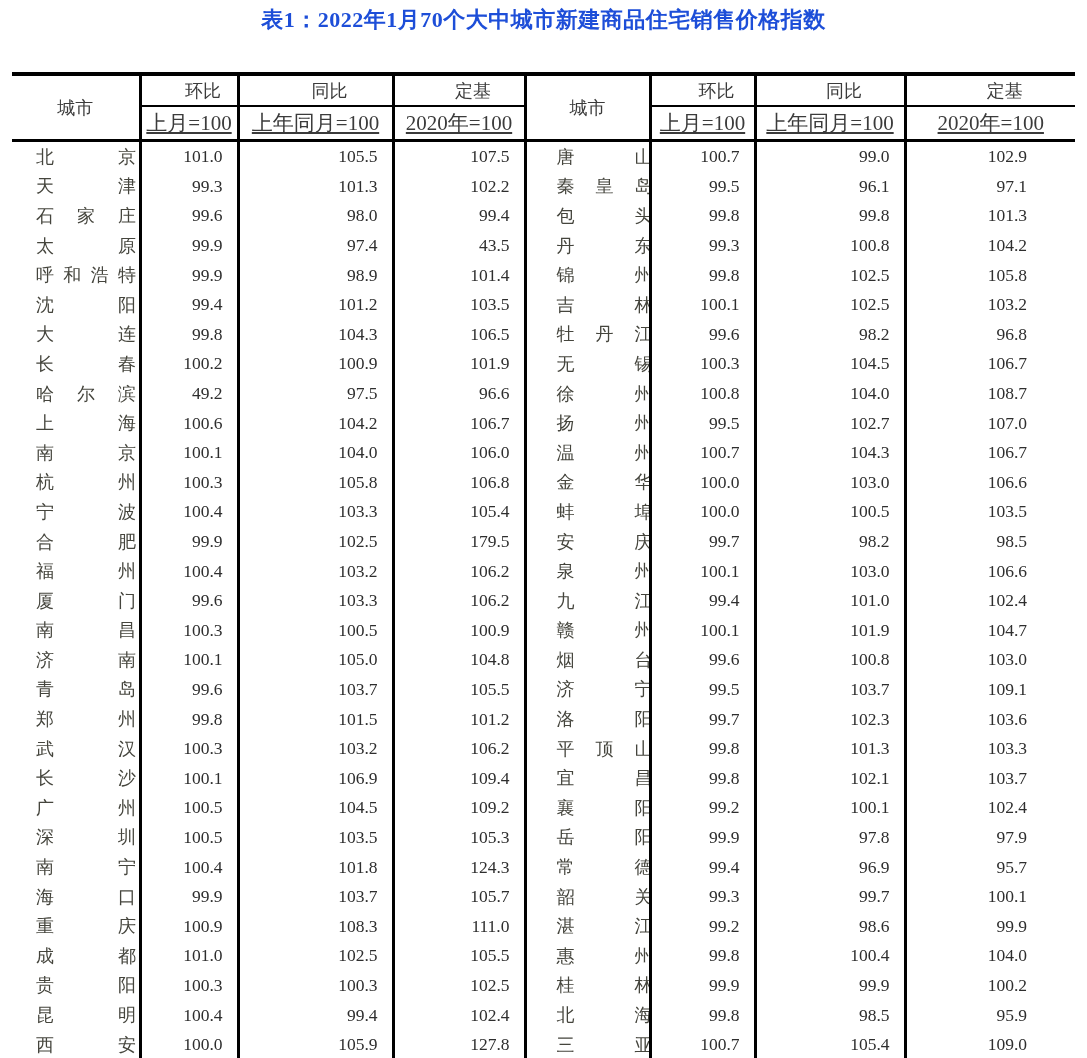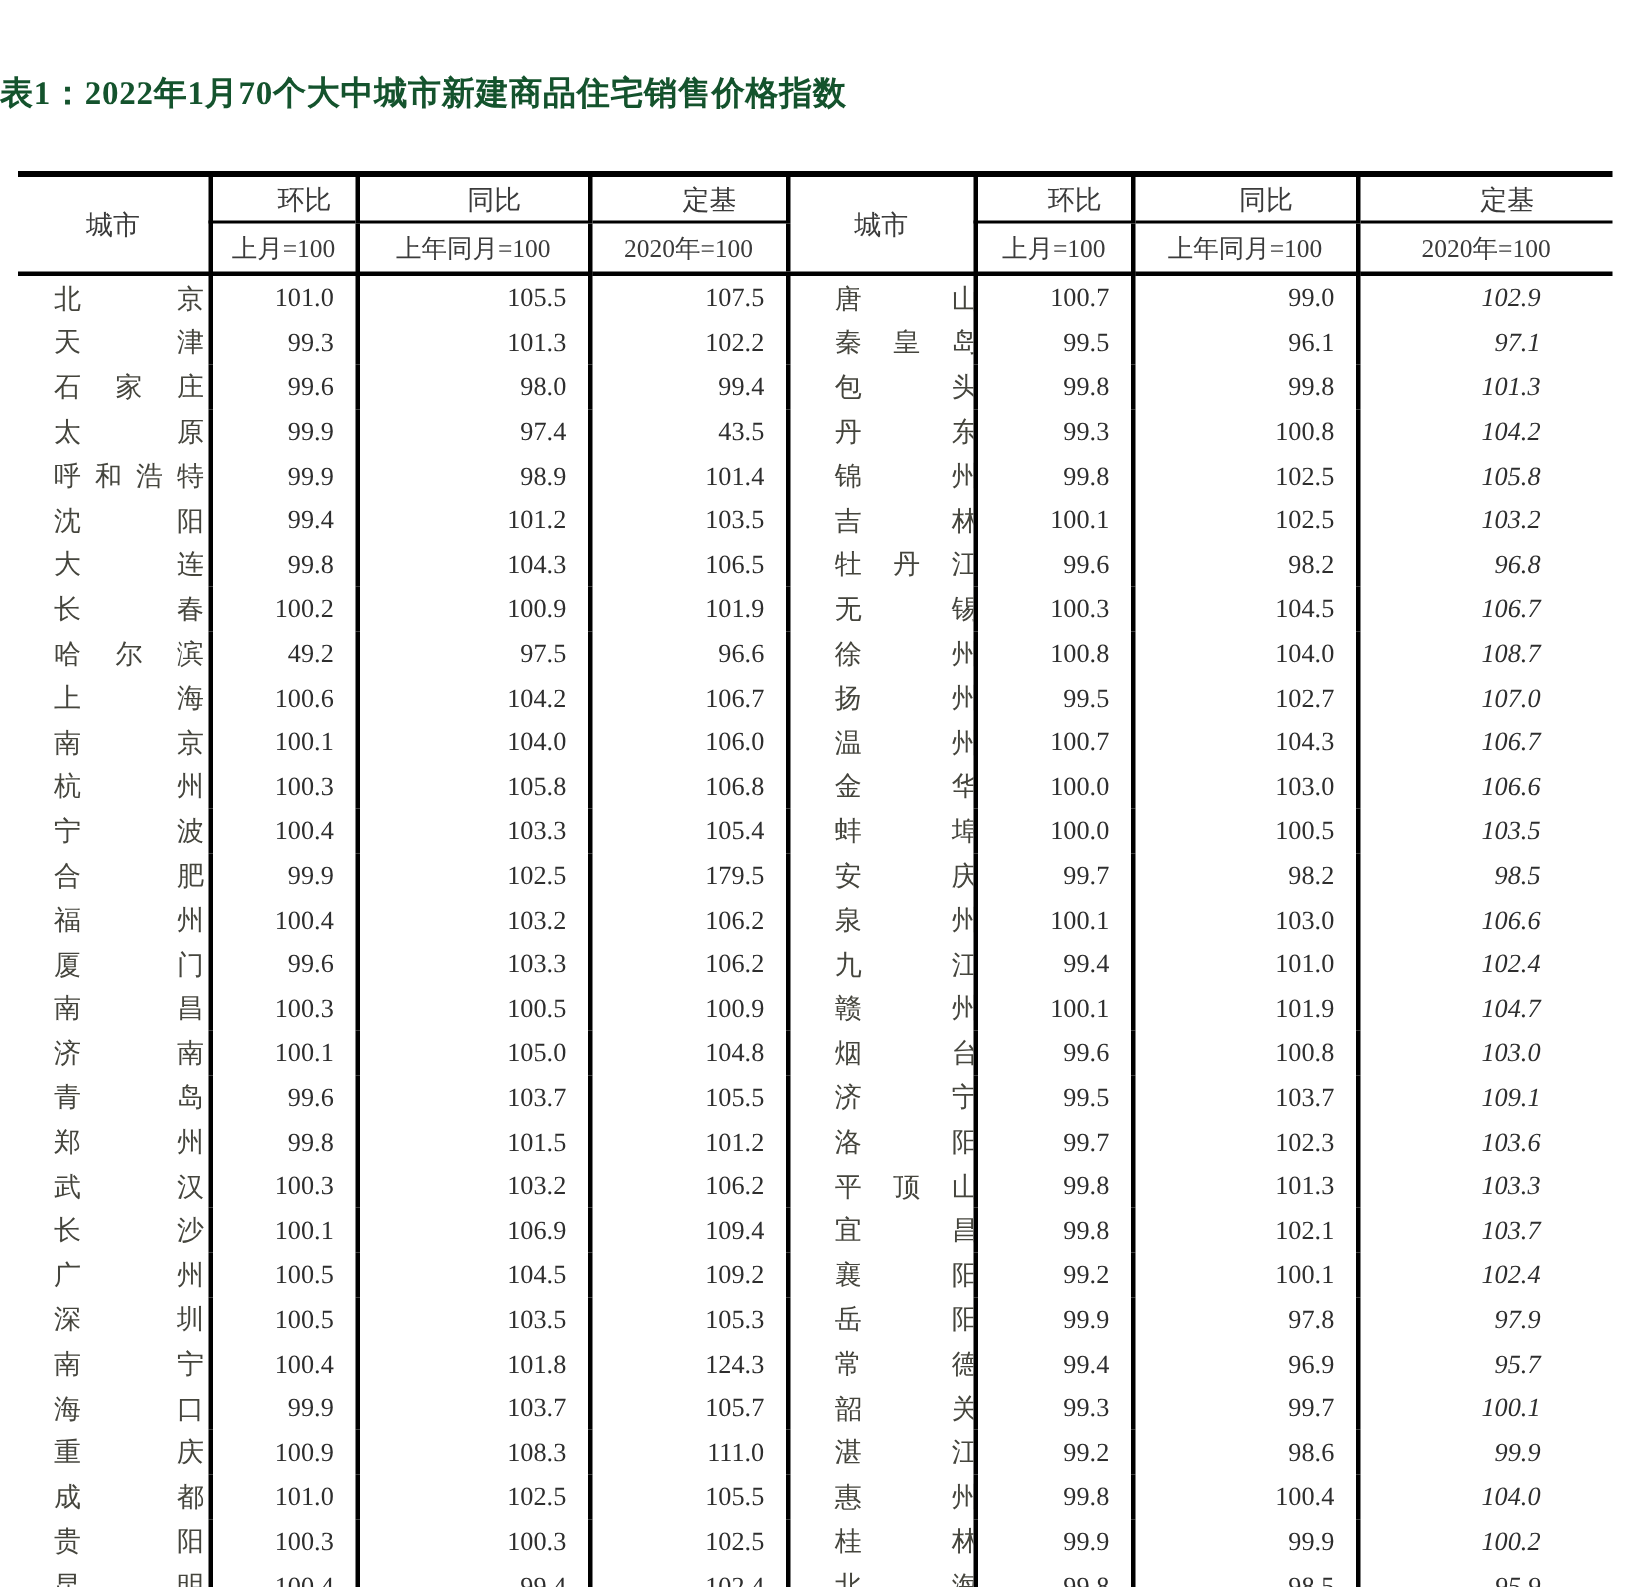--- a/index.html
+++ b/index.html
@@ -8,26 +8,25 @@
   }
   body {
     width: 1087px; height: 1058px;
     overflow: hidden;
     font-family: "Liberation Serif", "DejaVu Serif", serif;
     color: #333333;
   }
   .doc-title {
     padding-top: 5px;
     height: 31px;
-    text-align: left;
+    text-align: center;
     font-size: 22px;
     font-weight: bold;
-    color: #14532d;
+    color: #1d4ed8;
     letter-spacing: 0.5px;
-    margin-top: 42px;
   }
   table.price-table {
     border-collapse: collapse;
     table-layout: fixed;
     margin: 36px 0 0 12px;
     width: 1063px;
     border-top: 4px solid #000000;
   }
   th, td {
     padding: 0;
@@ -35,31 +34,31 @@
     overflow: hidden;
     white-space: nowrap;
   }
   th {
     font-weight: normal;
     font-size: 18px;
     color: #3b3b3b;
     text-align: center;
   }
   thead tr.spanner-row th { height: 29px; }
-  thead tr.base-row th { height: 32px; font-size: 17px; }
+  thead tr.base-row th { height: 32px; font-size: 21px; text-decoration: underline; }
   .vline { border-right: 3px solid #000000; }
   .bb-thin { border-bottom: 2px solid #000000; padding-left: 28px; }
   .bb-thick { border-bottom: 3px solid #000000; }
   tbody td {
     height: 29.6px;
     font-size: 17.5px;
     color: #2e2e2e;
   }
   td.num { text-align: right; padding-right: 14px; }
-  td.num-last { padding-right: 48px; font-style: italic; }
+  td.num-last { padding-right: 48px; }
   .cityname {
     display: flex;
     justify-content: space-between;
     font-size: 18px;
     color: #45453d;
   }
   .cityname.left  { margin-left: 24px; width: 100px; }
   .cityname.right { margin-left: 30px; width: 96px; }
   .cityname span { display: inline-block; }
 </style>

